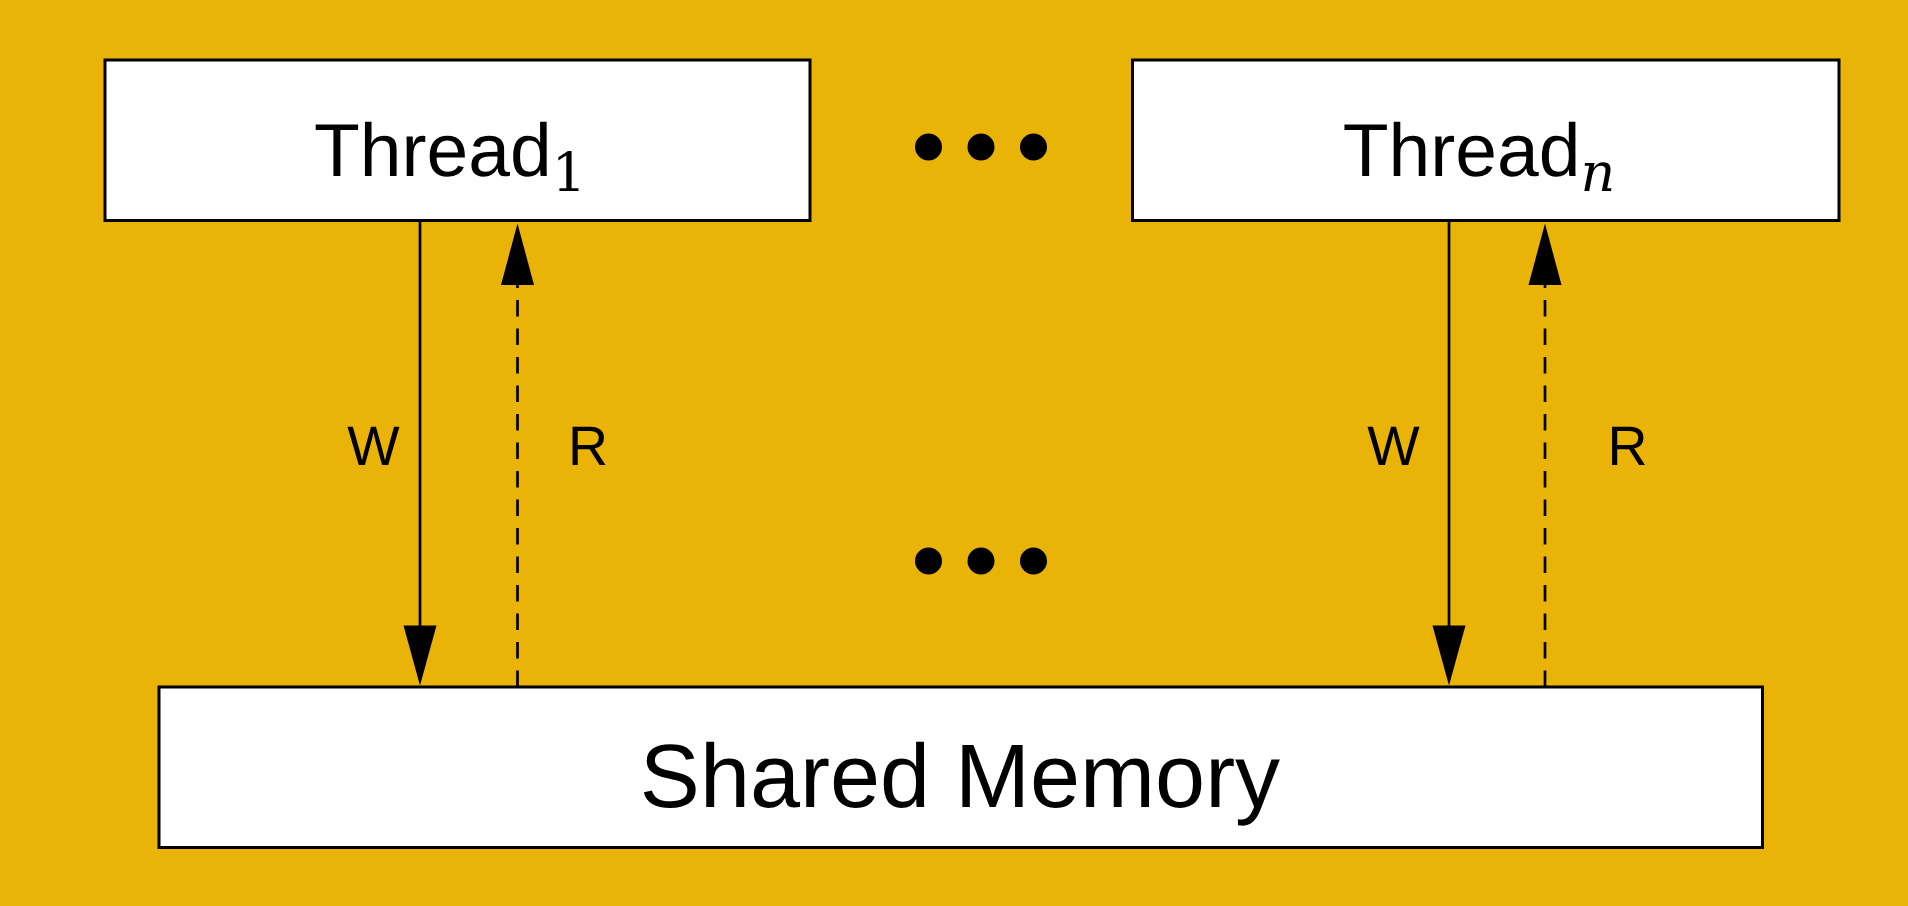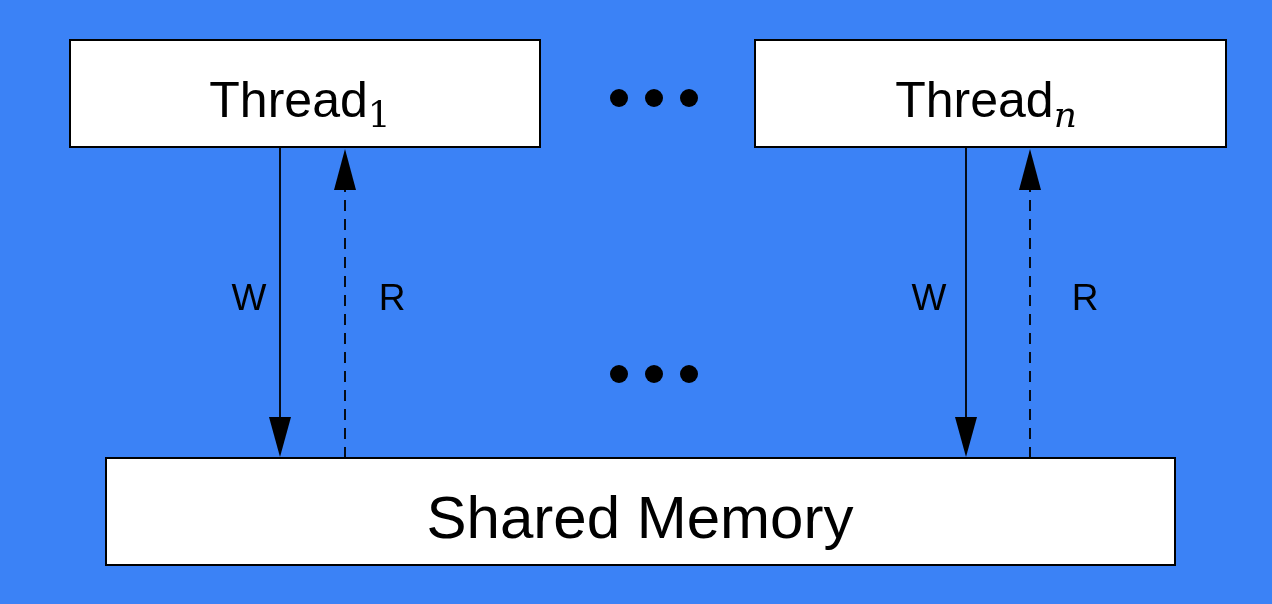--- a/index.html
+++ b/index.html
@@ -4,21 +4,21 @@
 <style>
   html, body {
     margin: 0;
     padding: 0;
     background: #ffffff;
   }
   .canvas {
     position: relative;
     width: 1272px;
     height: 604px;
-    background: #3b82f6;
+    background: #eab308;
     overflow: hidden;
     font-family: "Liberation Sans", sans-serif;
   }
   svg { display: block; }
 
   .box {
     fill: #ffffff;
     stroke: #000000;
     stroke-width: 2;
   }

